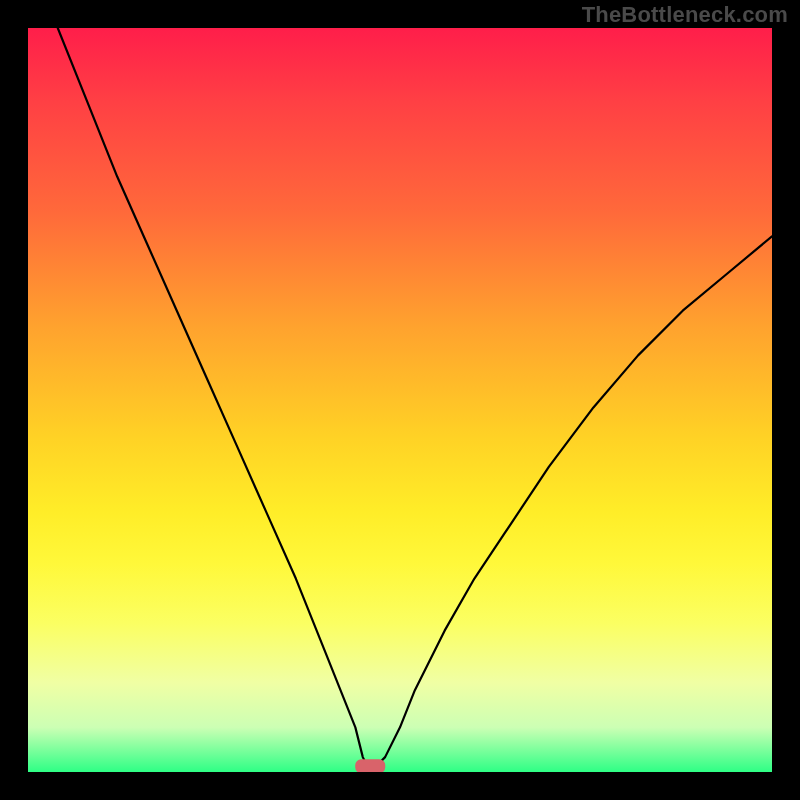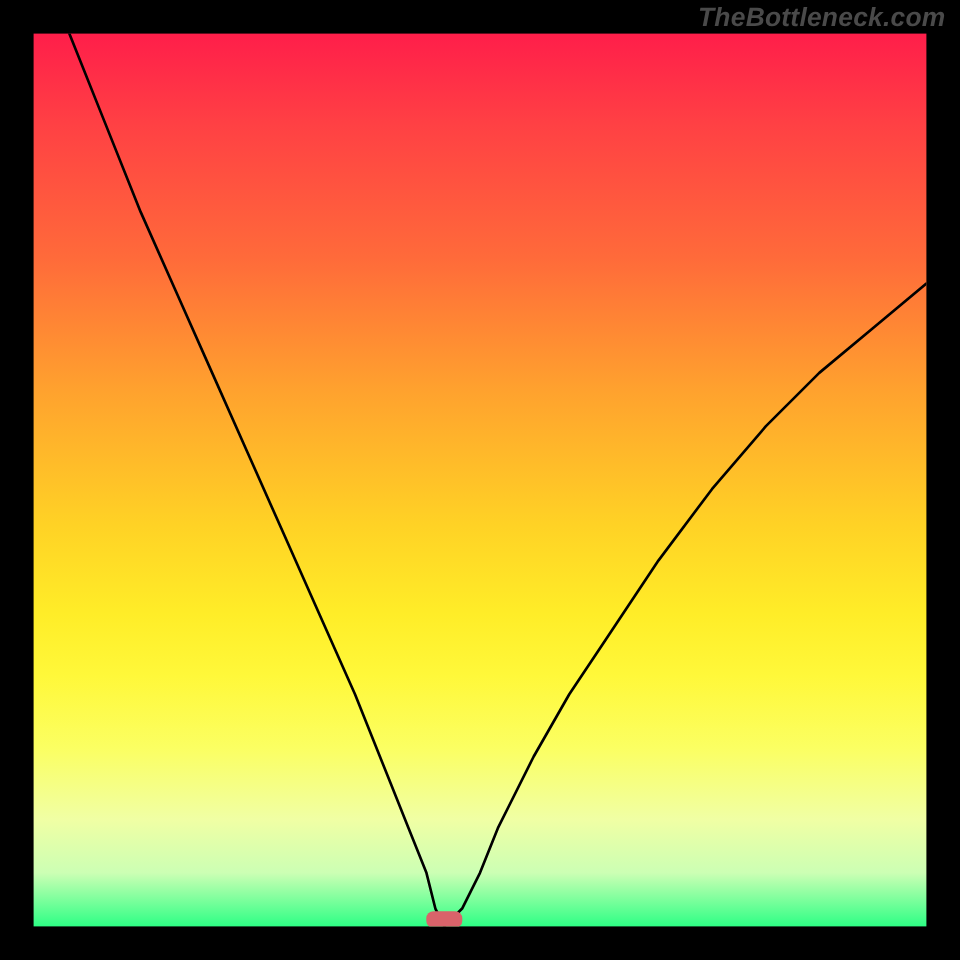--- a/index.html
+++ b/index.html
@@ -19,21 +19,20 @@
   }
   .watermark {
     position: absolute;
     top: 2px;
     right: 12px;
     color: #4a4a4a;
     font-size: 22px;
     font-weight: 600;
     letter-spacing: 0.2px;
     user-select: none;
-    font-style: italic;
   }
   .plot-area {
     position: absolute;
     left: 28px;
     top: 28px;
     width: 744px;
     height: 744px;
     background: linear-gradient(to bottom,
       #ff1e4a 0%,
       #ff4044 10%,

